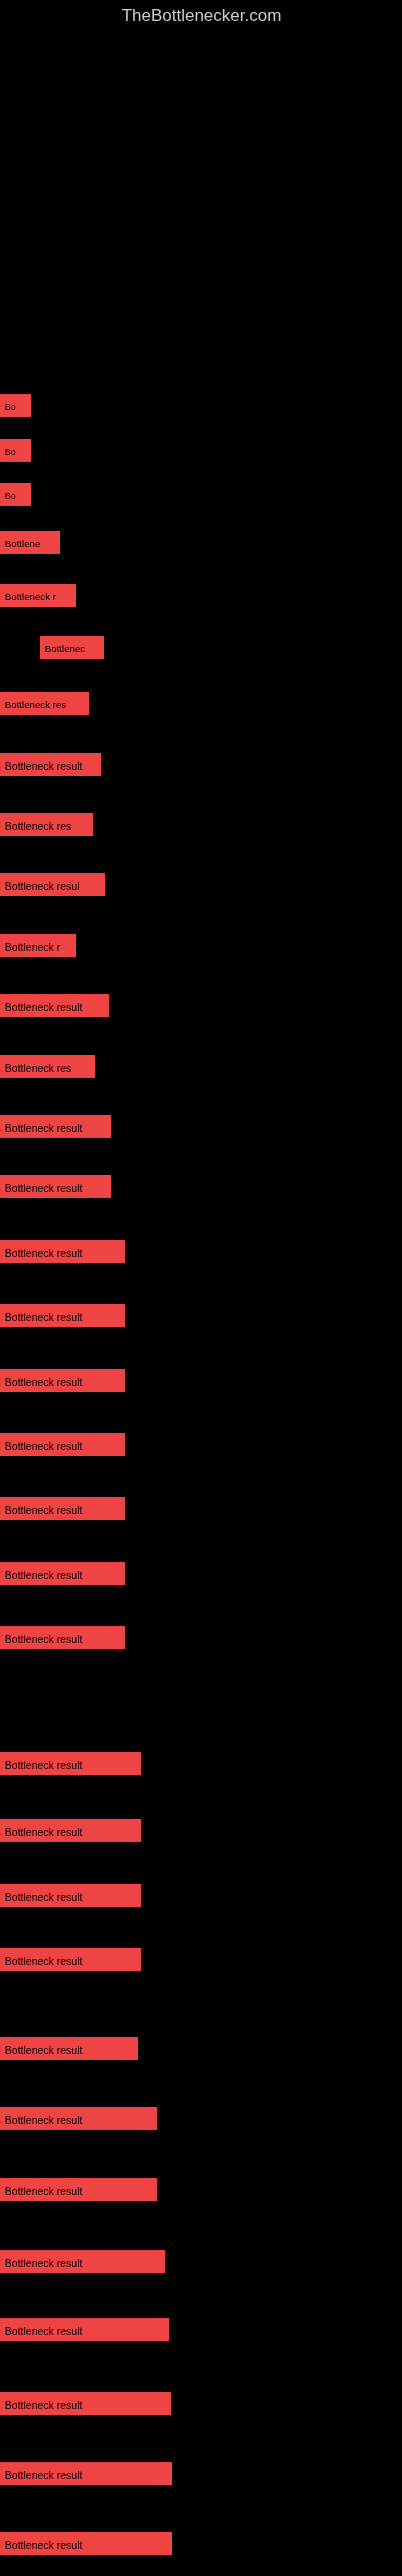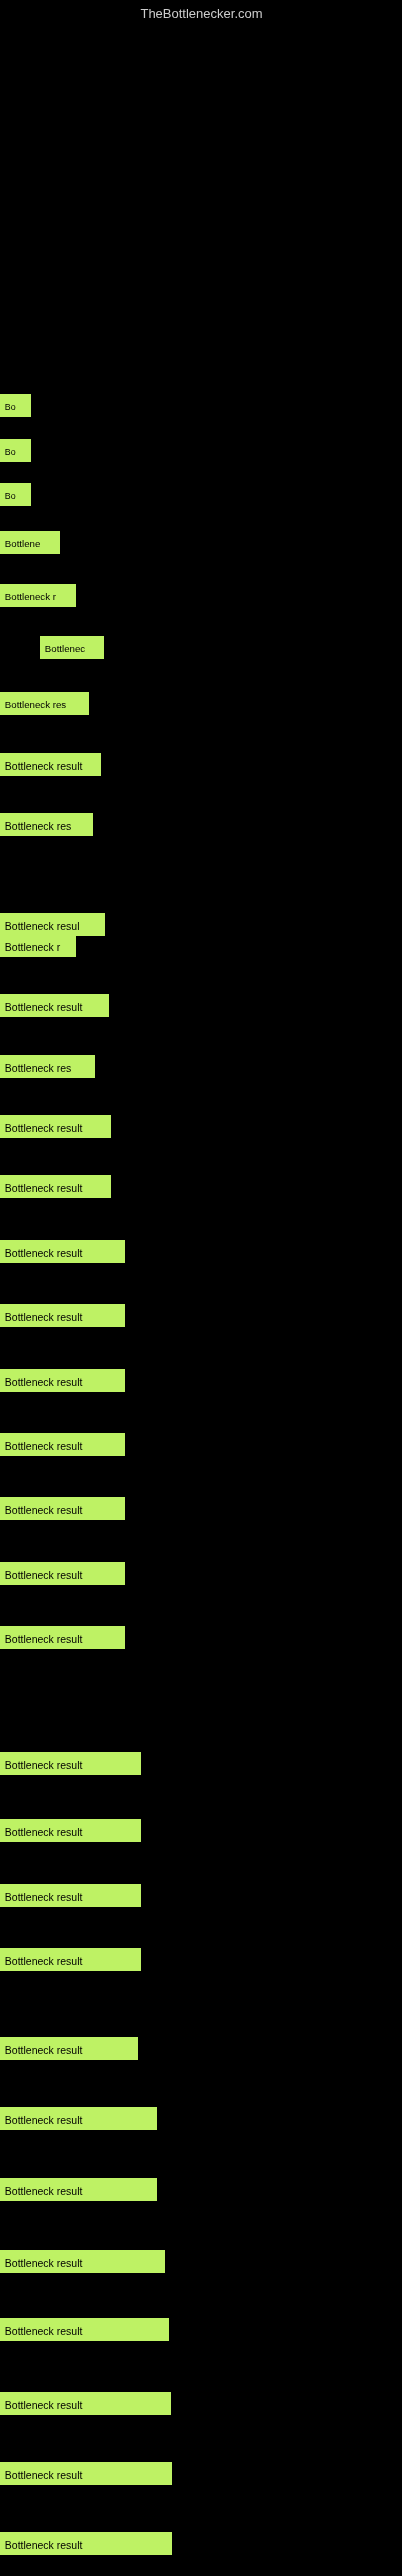--- a/index.html
+++ b/index.html
@@ -10,33 +10,33 @@
     body {
       background-color: #000000;
       width: 403px;
       min-height: 2576px;
       font-family: Arial, sans-serif;
       position: relative;
       overflow-x: hidden;
     }
     .site-title {
       color: #cccccc;
-      font-size: 13px;
+      font-size: 17px;
       text-align: center;
       padding-top: 6.4px;
       padding-bottom: 3.2px;
     }
     .bottleneck-bar-container {
       position: absolute;
       left: 0;
       display: flex;
       align-items: center;
     }
     .bottleneck-bar {
-      background-color: #bef264;
+      background-color: #ef4444;
       color: #000000;
       font-size: 10.5px;
       font-weight: normal;
       padding: 1.6px 4.8px;
       white-space: nowrap;
       overflow: hidden;
     }
   </style>
 </head>
 <body>
@@ -64,21 +64,21 @@
     </div>
     <div class="bottleneck-bar-container" style="top: 692px; left: 0px;">
       <div class="bottleneck-bar" style="width: 89px; font-size: 9.7px; height: 22.5px; line-height: 22.5px;">Bottleneck res</div>
     </div>
     <div class="bottleneck-bar-container" style="top: 753px; left: 0px;">
       <div class="bottleneck-bar" style="width: 101px; font-size: 10.5px; height: 22.5px; line-height: 22.5px;">Bottleneck result</div>
     </div>
     <div class="bottleneck-bar-container" style="top: 813px; left: 0px;">
       <div class="bottleneck-bar" style="width: 93px; font-size: 10.5px; height: 22.5px; line-height: 22.5px;">Bottleneck res</div>
     </div>
-    <div class="bottleneck-bar-container" style="top: 873px; left: 0px; margin-top: 40px;">
+    <div class="bottleneck-bar-container" style="top: 873px; left: 0px;">
       <div class="bottleneck-bar" style="width: 105px; font-size: 10.5px; height: 22.5px; line-height: 22.5px;">Bottleneck resul</div>
     </div>
     <div class="bottleneck-bar-container" style="top: 934px; left: 0px;">
       <div class="bottleneck-bar" style="width: 76px; font-size: 10.5px; height: 22.5px; line-height: 22.5px;">Bottleneck r</div>
     </div>
     <div class="bottleneck-bar-container" style="top: 994px; left: 0px;">
       <div class="bottleneck-bar" style="width: 109px; font-size: 10.5px; height: 22.5px; line-height: 22.5px;">Bottleneck result</div>
     </div>
     <div class="bottleneck-bar-container" style="top: 1055px; left: 0px;">
       <div class="bottleneck-bar" style="width: 95px; font-size: 10.5px; height: 22.5px; line-height: 22.5px;">Bottleneck res</div>

